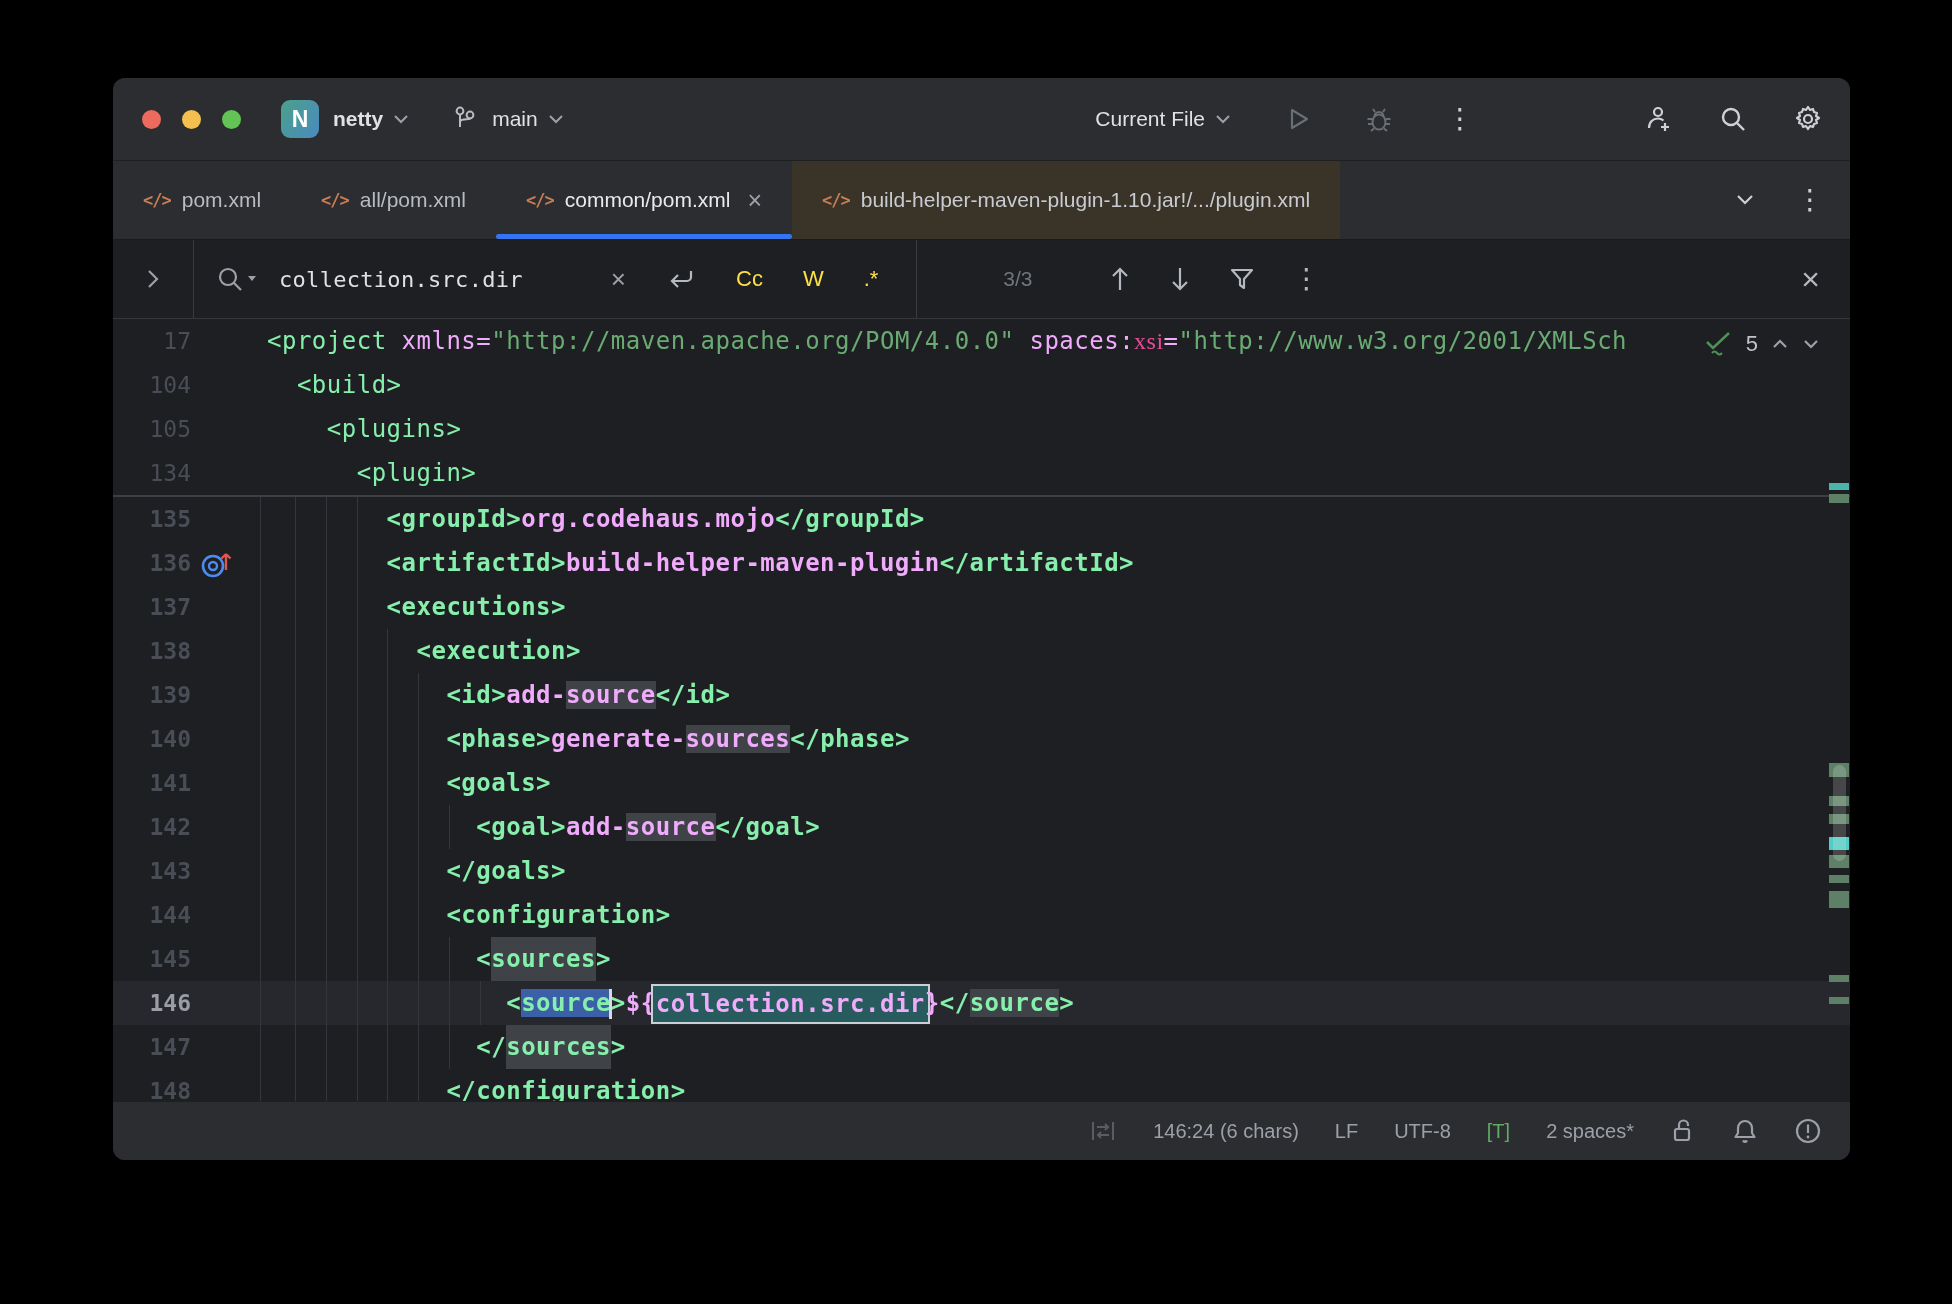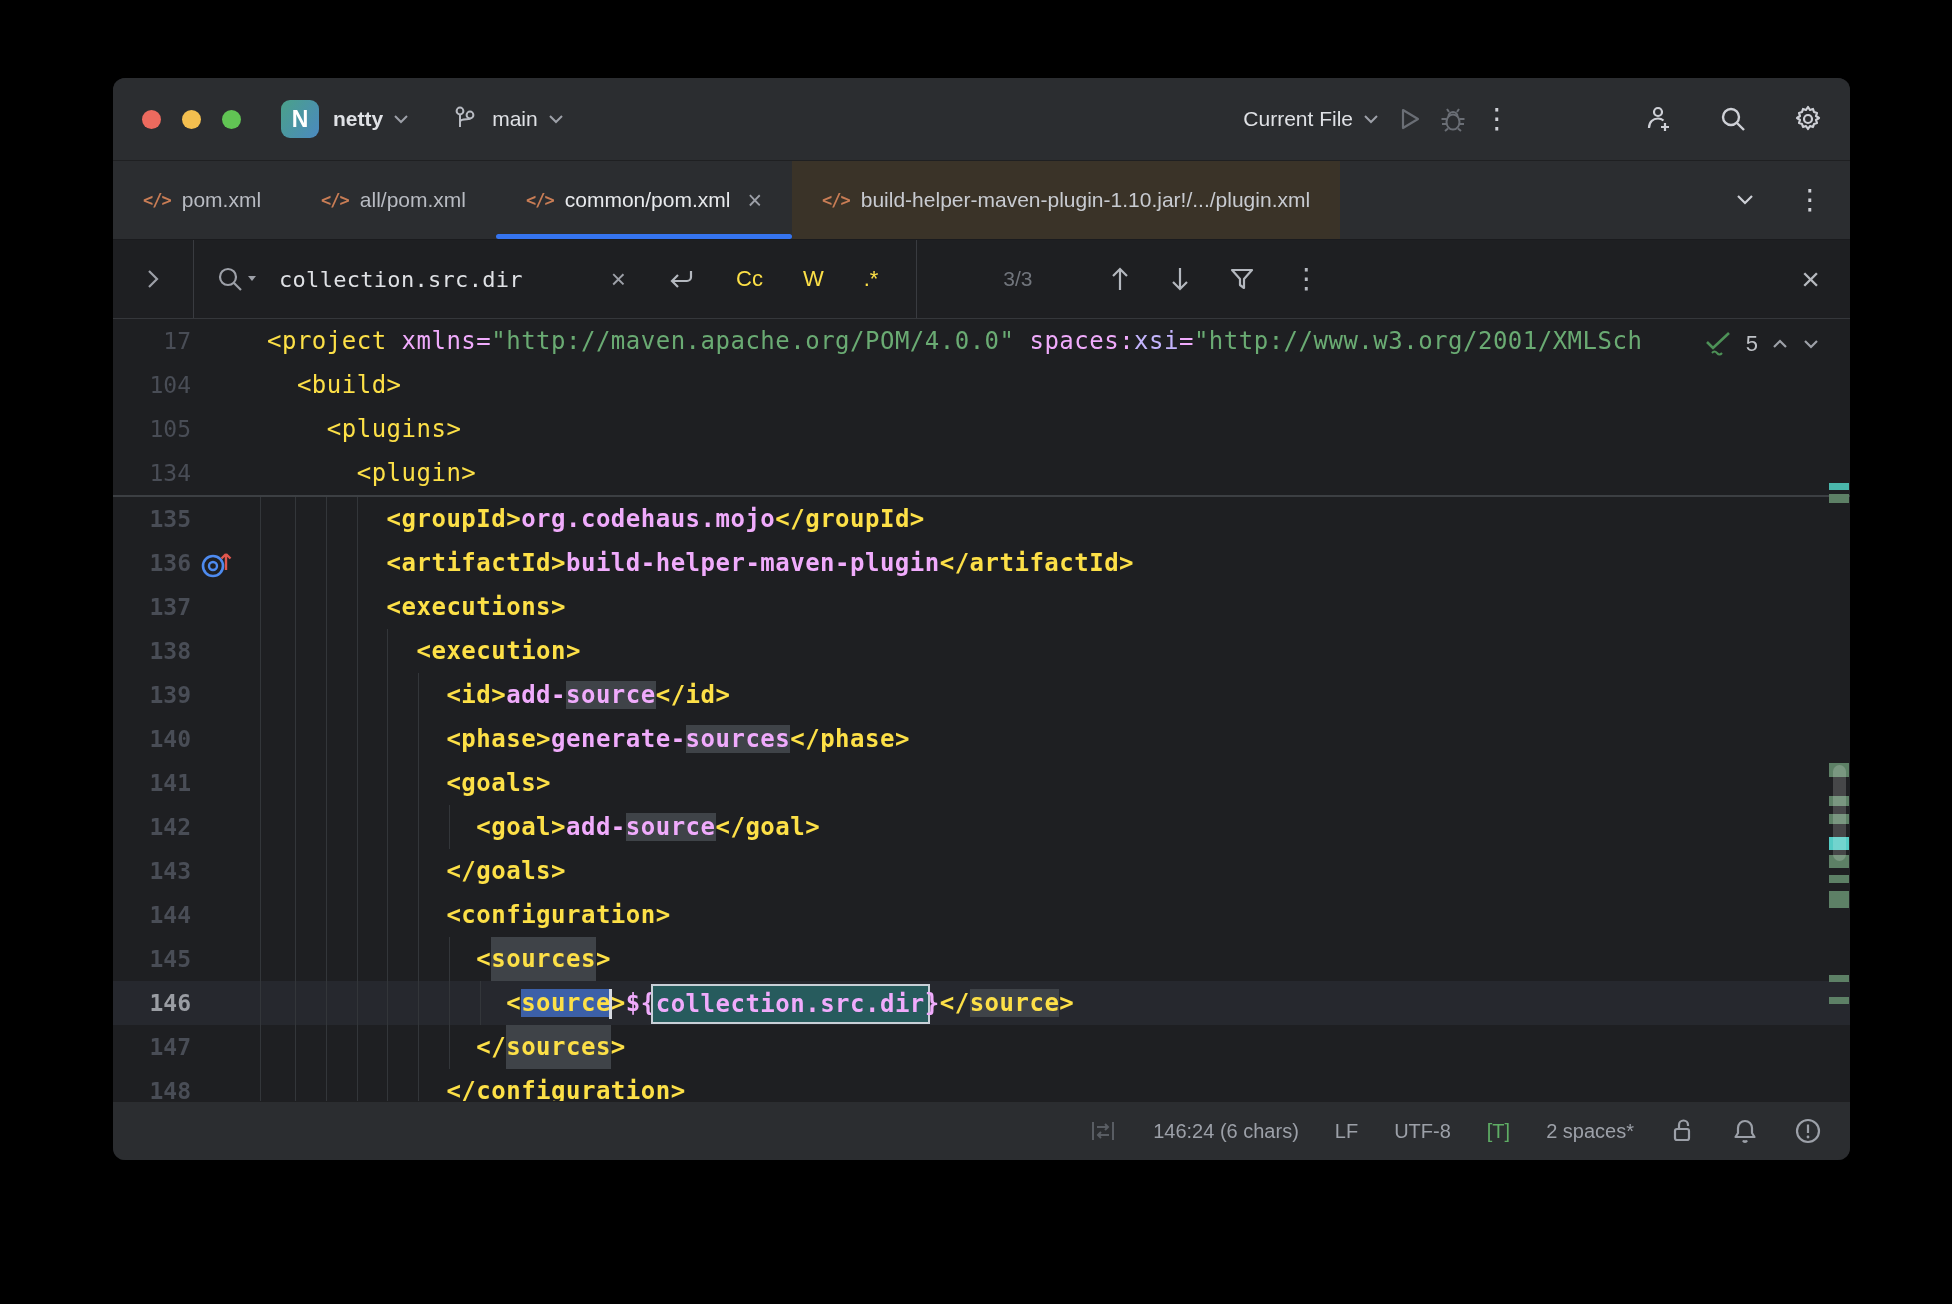--- a/index.html
+++ b/index.html
@@ -12,21 +12,21 @@
             border-bottom:1px solid rgba(0,0,0,.28);padding:0 26px 0 29px;}
   .lights{display:flex;gap:21px;flex:none;}
   .light{width:19px;height:19px;border-radius:50%;}
   .projicon{width:38px;height:38px;border-radius:9px;margin-left:40px;flex:none;
             background:linear-gradient(125deg,#4aa189,#4b89c0);color:#fff;font-weight:bold;
             font-size:23px;display:flex;align-items:center;justify-content:center;}
   .tb-text{color:#dfe1e5;font-size:21px;margin-left:14px;}
   .bold{font-weight:bold;}
   .chev{margin-left:9px;flex:none;}
   .branch{margin-left:42px;display:flex;align-items:center;}
-  .tb-right{margin-left:auto;display:flex;align-items:center;gap:15px;justify-content:space-between;}
+  .tb-right{margin-left:auto;display:flex;align-items:center;gap:52px;justify-content:space-between;}
   .iconbtn{display:flex;align-items:center;justify-content:center;flex:none;}
   .kebab{color:#ced0d6;font-size:28px;font-family:"DejaVu Sans",sans-serif;line-height:1;}
   .tb-far{display:flex;align-items:center;gap:44px;margin-left:118px;}
   
   .tabbar{height:78px;background:#2b2d30;flex:none;display:flex;align-items:stretch;
           border-bottom:1px solid #1a1b1e;}
   .tab{display:flex;align-items:center;gap:11px;padding:0 30px;color:#b8bbc2;font-size:21px;
        position:relative;flex:none;}
   .tab.active{color:#e8eaed;}
   .tab.active::after{content:"";position:absolute;left:0;right:0;bottom:0;height:5px;
@@ -57,23 +57,23 @@
           border-bottom:2px solid #3c3f43;}
   .cbody{position:absolute;top:178px;left:0;right:0;bottom:0;overflow:hidden;font-weight:bold;}
   .crow{display:flex;height:44px;line-height:44px;font-size:24px;letter-spacing:.5px;
         position:relative;color:#bcbec4;}
   .crow.caretrow{background:#26282e;z-index:0;}
   .lnum{width:78px;flex:none;text-align:right;color:#494d56;letter-spacing:0;font-size:23px;}
   .caretrow .lnum{color:#9a9da3;}
   .gicon{width:76px;flex:none;position:relative;}
   .gicon svg{position:absolute;left:8px;top:7px;}
   .codetext{white-space:pre;flex:1;overflow:hidden;}
-  .c-tag{color:#fde047;}
+  .c-tag{color:#86efac;}
   .c-txt{color:#f0abfc;}
-  .c-ns{color:#c4b5fd;}
+  .c-ns{color:#ec4899;font-family:Liberation Serif, serif;}
   .c-str{color:#6aab73;}
   .hl-occ{background:#3f4348;}
   .hl-tall{position:relative;z-index:5;background:none;}
   .hl-tall::before{content:"";position:absolute;left:0;right:0;top:-9px;bottom:-9px;
                    background:#3f4348;z-index:-1;}
   .hl-sel{background:#3c60a8;}
   .hl-cur{display:inline-block;height:36px;line-height:36px;vertical-align:middle;
           border:2px solid #c9d0d8;background:#275b5d;padding:0 3px;margin:0 -5px;}
   .caret{display:inline-block;width:3px;height:30px;background:#d7dae0;vertical-align:middle;
          margin:0 -1.5px;position:relative;z-index:6;}

